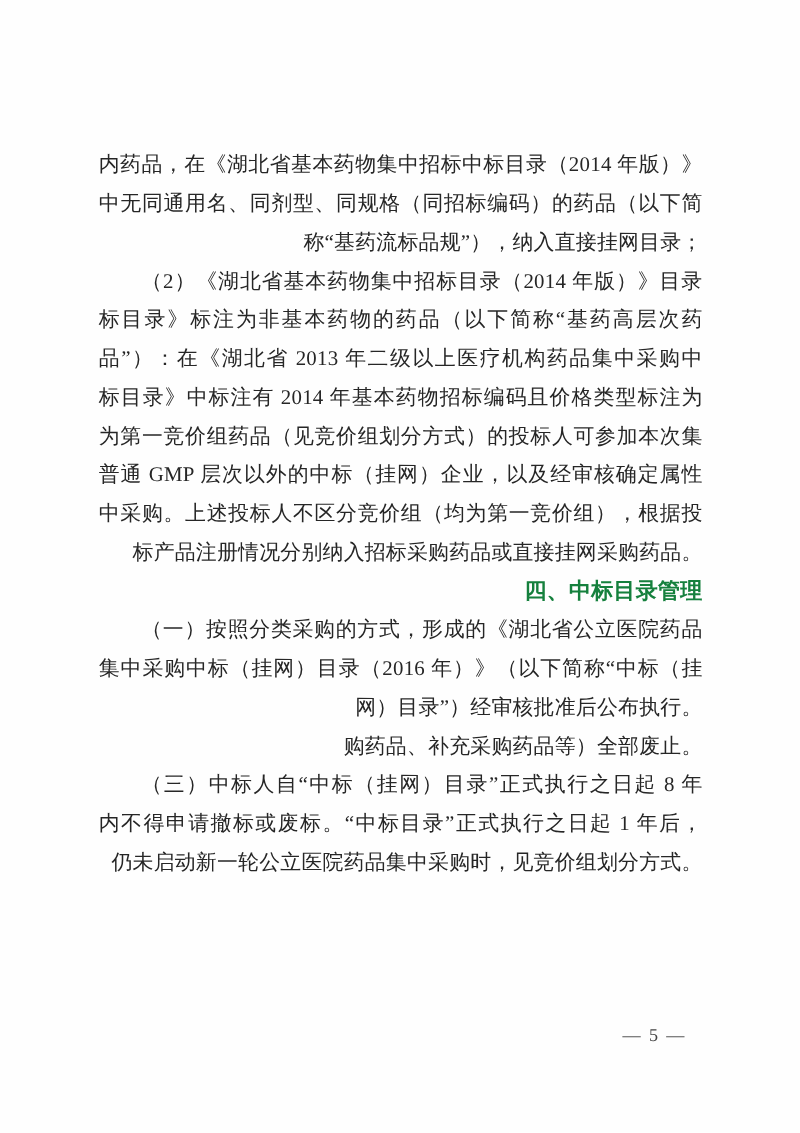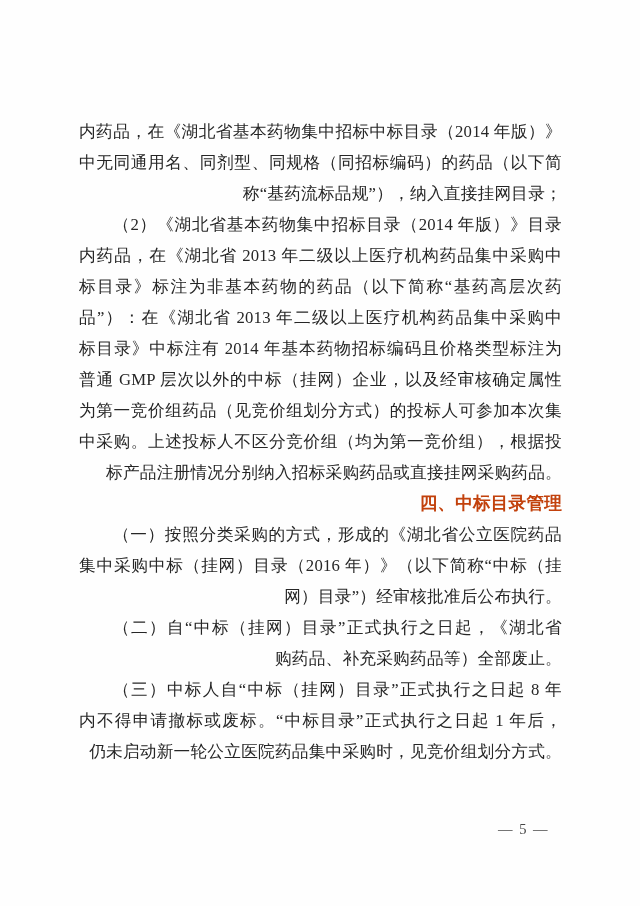--- a/index.html
+++ b/index.html
@@ -31,21 +31,21 @@
   }
   .line.fill {
     text-align: justify;
     text-align-last: justify;
   }
   .line.indent {
     text-indent: 34px;
   }
   .line.bold {
     font-weight: 700;
-    color: #c2410c;
+    color: #15803d;
     font-size: 17.6px;
   }
   .page-number {
     position: absolute;
     top: 821px;
     right: 91px;
     font-size: 14.5px;
     color: #454545;
     letter-spacing: 1.5px;
     white-space: pre;
@@ -53,32 +53,30 @@
 </style>
 </head>
 <body>
 
 <div class="page">
   <div class="body-text" id="document-body">
       <div class="line fill">内药品，在《湖北省基本药物集中招标中标目录（2014 年版）》</div>
       <div class="line fill">中无同通用名、同剂型、同规格（同招标编码）的药品（以下简</div>
       <div class="line">称“基药流标品规”），纳入直接挂网目录；</div>
       <div class="line fill indent">（2）《湖北省基本药物集中招标目录（2014 年版）》目录</div>
-      <div class="line fill">内药品，在《湖北省 2013 年二级以上医疗机构药品集中采购中</div>
       <div class="line fill">标目录》标注为非基本药物的药品（以下简称“基药高层次药</div>
       <div class="line fill">品”）：在《湖北省 2013 年二级以上医疗机构药品集中采购中</div>
       <div class="line fill">标目录》中标注有 2014 年基本药物招标编码且价格类型标注为</div>
+      <div class="line fill">为第一竞价组药品（见竞价组划分方式）的投标人可参加本次集</div>
       <div class="line fill">普通 GMP 层次以外的中标（挂网）企业，以及经审核确定属性</div>
-      <div class="line fill">为第一竞价组药品（见竞价组划分方式）的投标人可参加本次集</div>
       <div class="line fill">中采购。上述投标人不区分竞价组（均为第一竞价组），根据投</div>
       <div class="line">标产品注册情况分别纳入招标采购药品或直接挂网采购药品。</div>
       <div class="line indent bold">四、中标目录管理</div>
       <div class="line fill indent">（一）按照分类采购的方式，形成的《湖北省公立医院药品</div>
       <div class="line fill">集中采购中标（挂网）目录（2016 年）》（以下简称“中标（挂</div>
       <div class="line">网）目录”）经审核批准后公布执行。</div>
-      <div class="line fill indent">（二）自“中标（挂网）目录”正式执行之日起，《湖北省</div>
       <div class="line">购药品、补充采购药品等）全部废止。</div>
       <div class="line fill indent">（三）中标人自“中标（挂网）目录”正式执行之日起 8 年</div>
       <div class="line fill">内不得申请撤标或废标。“中标目录”正式执行之日起 1 年后，</div>
       <div class="line">仍未启动新一轮公立医院药品集中采购时，见竞价组划分方式。</div>
     </div>
   <div class="page-number">— 5 —</div>
 </div>
 
 </body></html>

